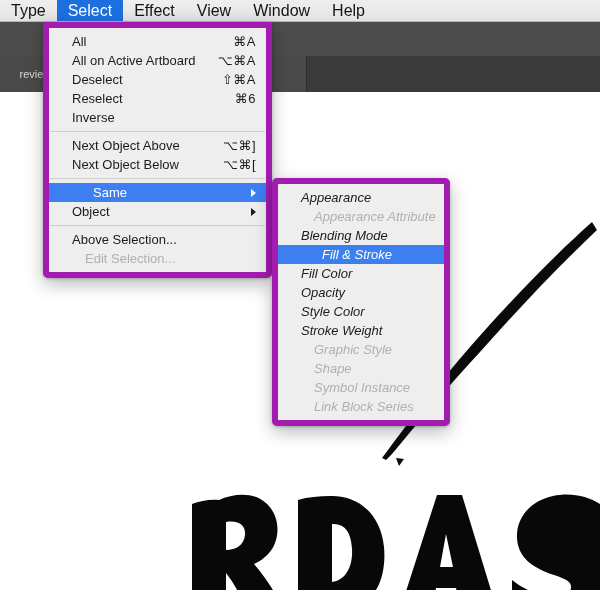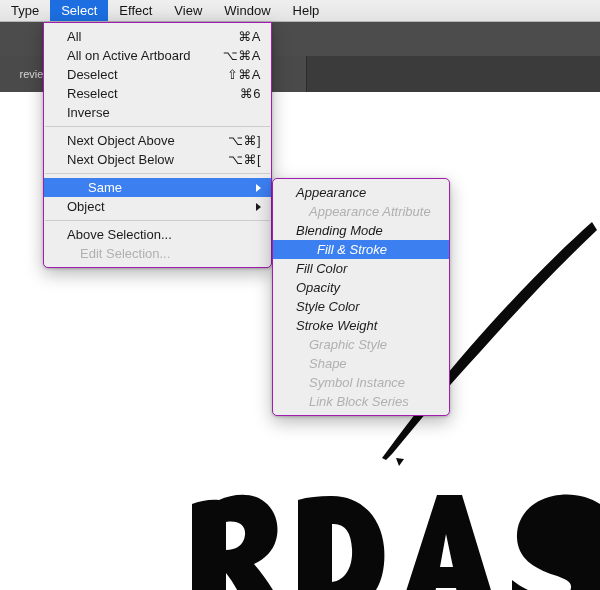--- a/index.html
+++ b/index.html
@@ -87,35 +87,35 @@
     border-bottom: 1px solid #b6b6b6;
     box-sizing: border-box;
     display: flex;
     align-items: stretch;
     z-index: 40;
   }
   .menubar-item {
     display: flex;
     align-items: center;
     padding: 0 11px;
-    font-size: 13px;
+    font-size: 16px;
     color: #141414;
     white-space: nowrap;
     cursor: default;
   }
   .menubar-item.active {
     background: #1d6ee0;
     color: #ffffff;
   }
 
   
   .menu {
     position: absolute;
     background: #eeeeee;
-    border: 1px solid #a21caf;
+    border: 6px solid #a21caf;
     border-radius: 5px;
     box-shadow: 0 6px 18px rgba(0,0,0,0.28), 0 1px 3px rgba(0,0,0,0.22);
     padding: 4px 0;
     box-sizing: border-box;
     z-index: 50;
   }
   .menu-main {
     left: 43px;
     top: 22px;
     width: 229px;

